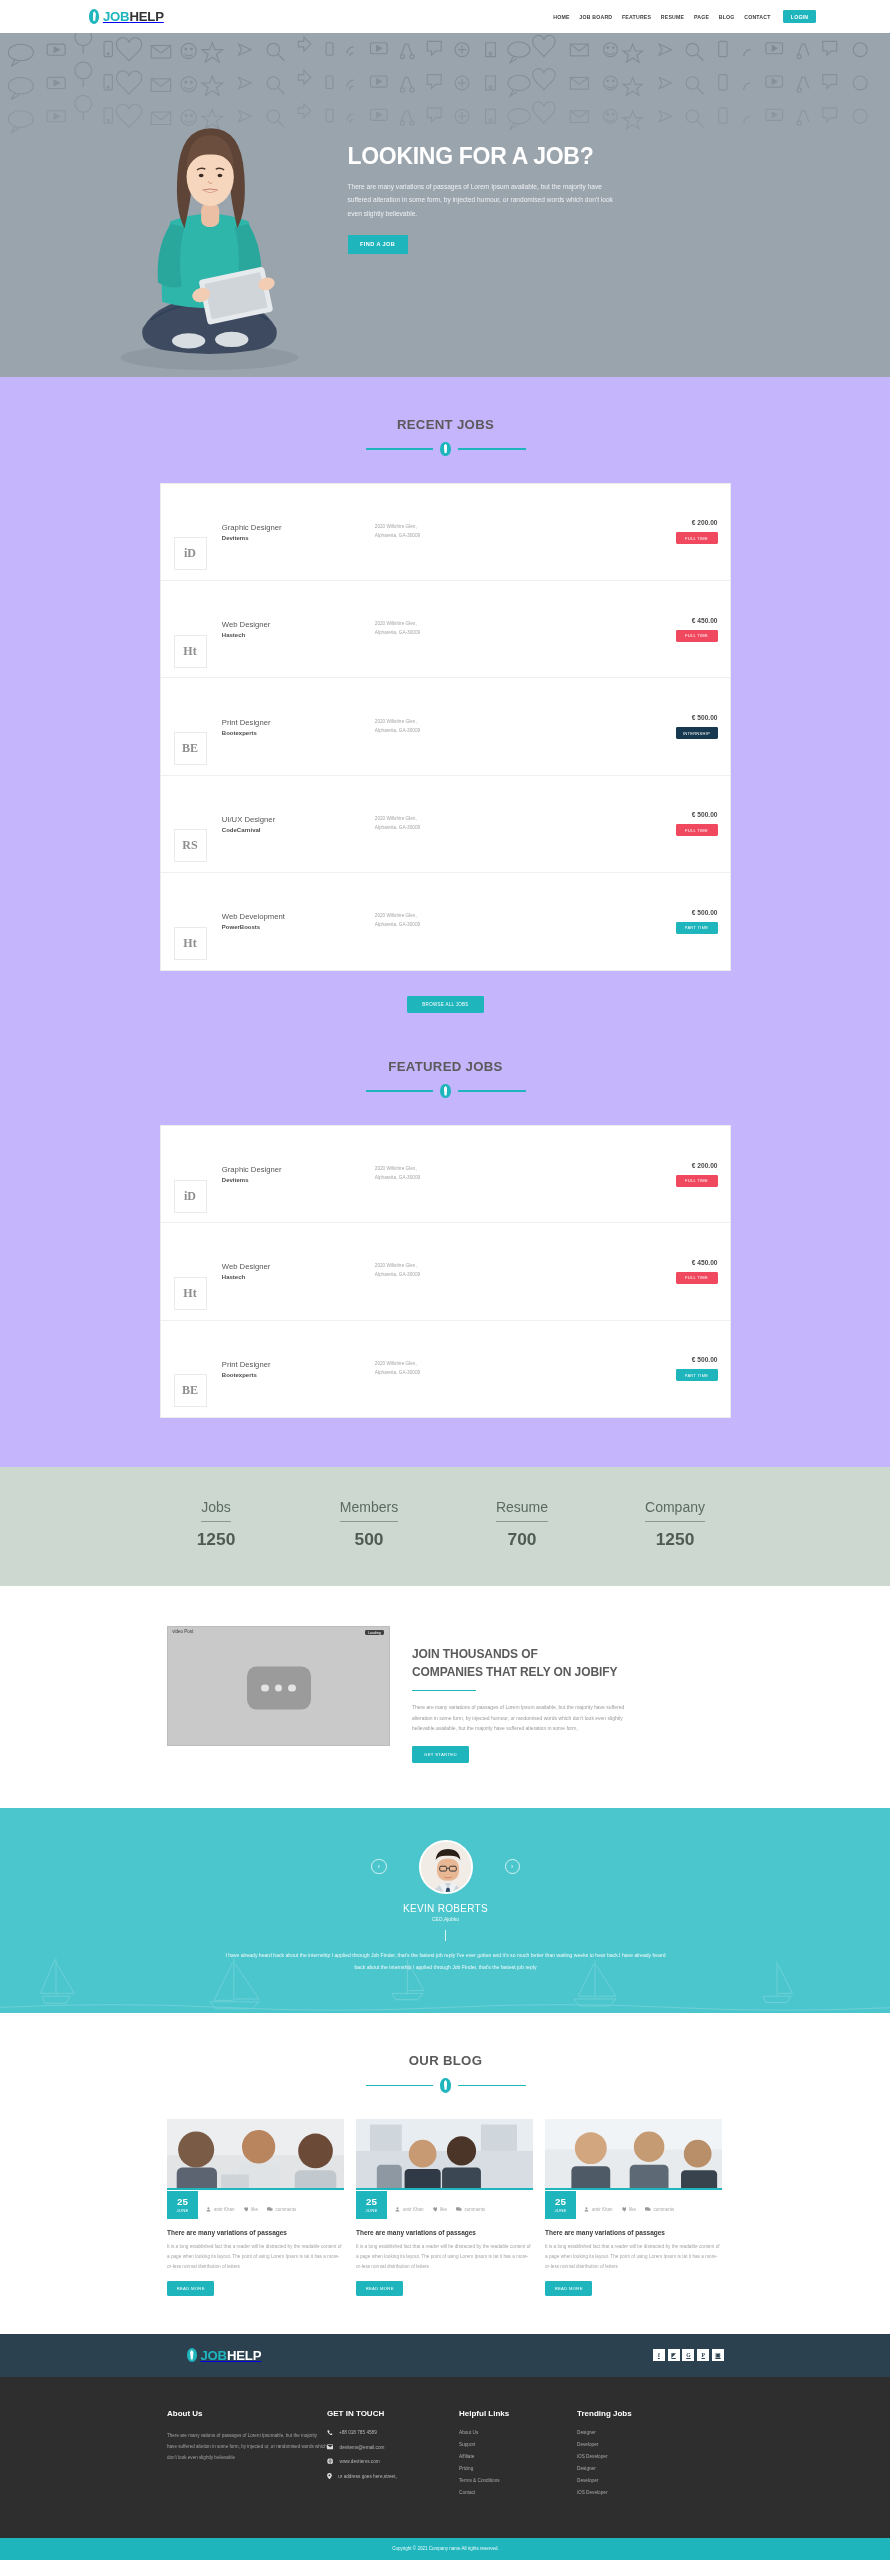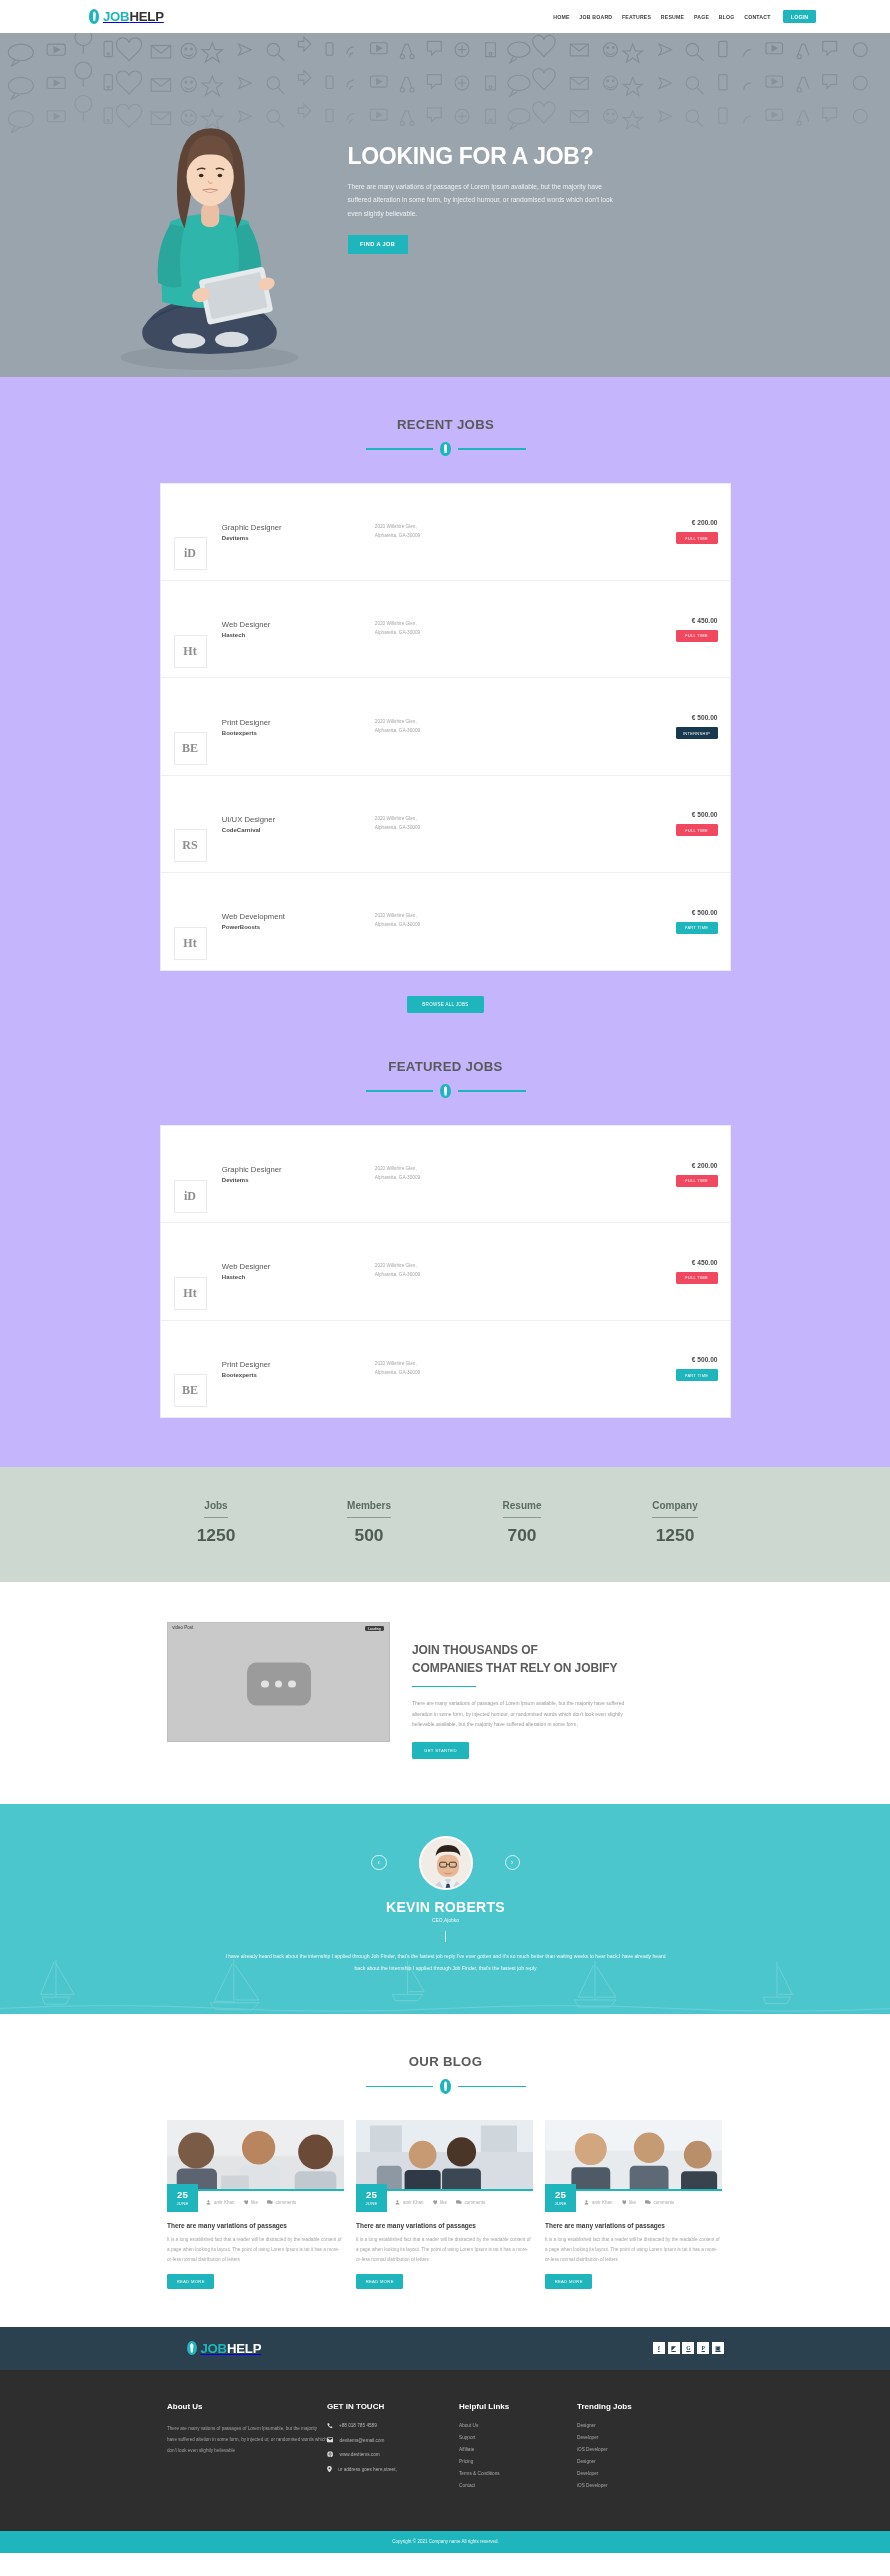--- a/index.html
+++ b/index.html
@@ -199,21 +199,21 @@
   .counter {
     background: #ccd8d0;
     padding: 32px 0 36px;
   }
   .counter-inner {
     width: 612px; margin: 0 auto;
     display: flex;
   }
   .counter-cell { flex: 1; text-align: center; }
   .counter-label {
-    font-size: 10px; color: #5b6b63; font-weight: bold;
+    font-size: 14px; color: #5b6b63; font-weight: normal;
     padding-bottom: 5.6px; display: inline-block;
     border-bottom: 1.4px solid #8b9b93;
   }
   .counter-num {
     margin-top: 7px;
     font-size: 17.4px; font-weight: bold; color: #4e5c55;
   }
 
   
   .promo { background: #fff; padding: 40px 0 45px; }
@@ -274,21 +274,21 @@
     border: 0.7px solid rgba(255,255,255,.75);
     color: #fff; font-size: 6.3px;
     display: flex; align-items: center; justify-content: center;
     cursor: pointer; flex-shrink: 0;
   }
   .testi-avatar {
     width: 54px; height: 54px; border-radius: 50%;
     background: #f3ece6; border: 2.8px solid #ffffff;
     overflow: hidden; position: relative; flex-shrink: 0;
   }
-  .testi-name { margin-top: 9.7px; font-size: 14px; font-weight: bold; color: #fff; letter-spacing: 0.3px; }
+  .testi-name { margin-top: 9.7px; font-size: 10px; font-weight: normal; color: #fff; letter-spacing: 0.3px; }
   .testi-role { margin-top: 2.8px; font-size: 4.9px; color: #eafafa; }
   .testi-sep { width: 0.7px; height: 11px; background: rgba(255,255,255,.8); margin: 8.4px auto 0; }
   .testi-quote {
     margin-top: 8.4px;
     font-size: 5.1px; color: #f2fbfb; line-height: 2.3;
     width: 445px; margin-left: auto; margin-right: auto;
   }
 
   
   .blog { background: #fff; padding-bottom: 38px; }
@@ -300,20 +300,21 @@
   .blog-thumb {
     height: 71px; position: relative;
     border-bottom: 2.1px solid #1fb5bd;
     overflow: hidden;
     background: #c2c6ca;
   }
   .blog-meta {
     display: flex; align-items: center;
     height: 24px;
     position: relative;
+    margin-top: 8px;
   }
   .blog-date {
     width: 31px; height: 28px;
     background: #1fb5bd; color: #fff;
     text-align: center;
     margin-top: -9.7px;
     display: flex; flex-direction: column; align-items: center; justify-content: center;
     flex-shrink: 0;
   }
   .blog-day { font-size: 9.7px; font-weight: bold; line-height: 1; }

